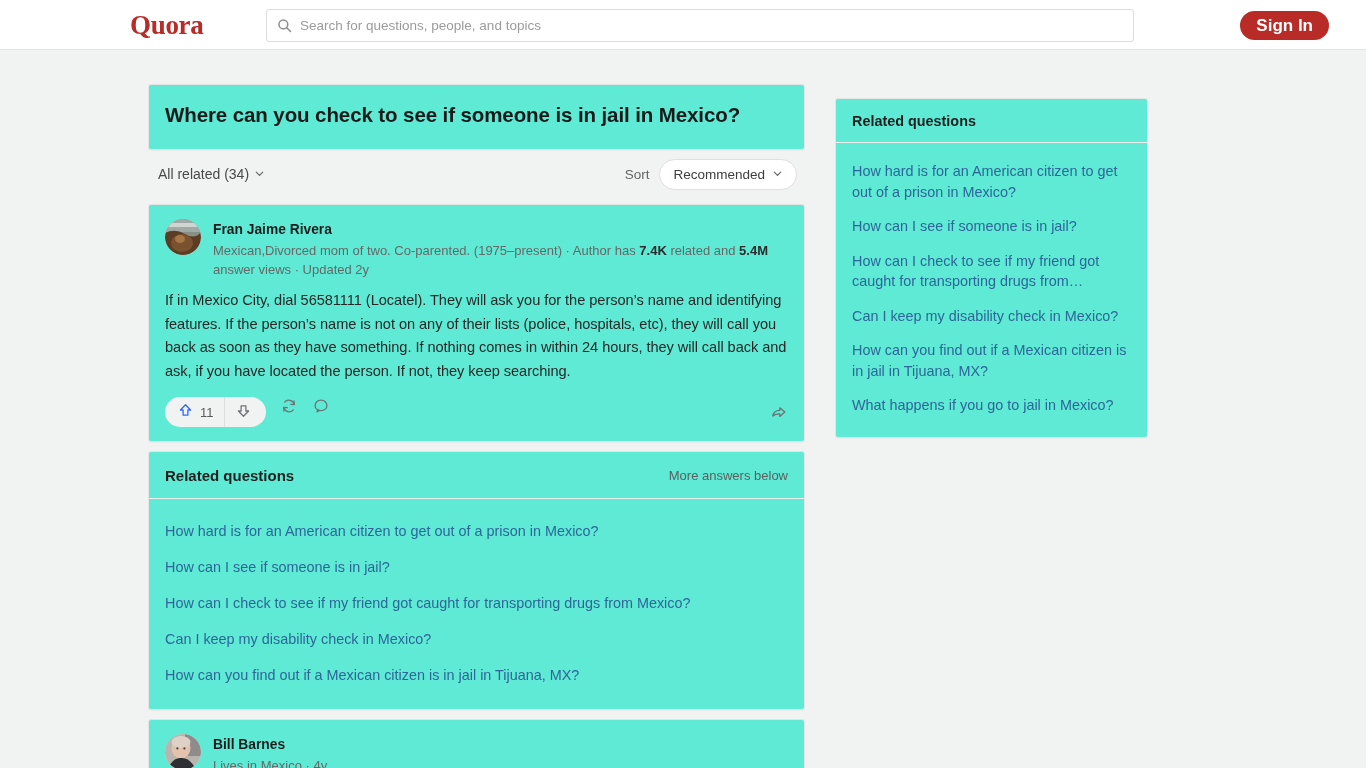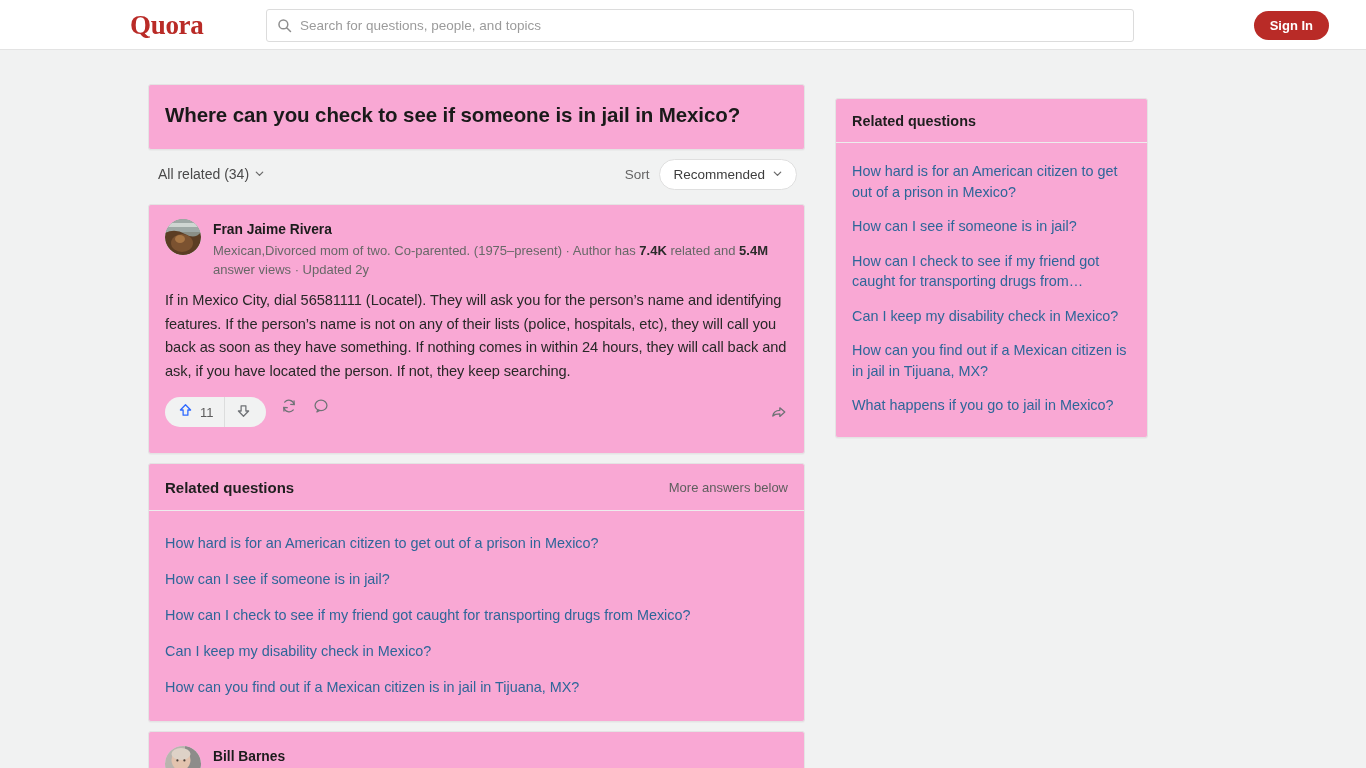--- a/index.html
+++ b/index.html
@@ -61,21 +61,21 @@
     position: absolute;
     right: 37px;
     top: 11px;
     background: #b92b27;
     color: #fff;
     border: none;
     border-radius: 16px;
     height: 29px;
     padding: 0 16px;
     font-family: "Liberation Sans", sans-serif;
-    font-size: 13px;
+    font-size: 17px;
     font-weight: bold;
     cursor: pointer;
   }
 
   
   .page {
     position: relative;
     width: 1366px;
     height: 718px;
     overflow: hidden;
@@ -87,21 +87,21 @@
     width: 657px;
   }
   .side-col {
     position: absolute;
     left: 835px;
     top: 48px;
     width: 313px;
   }
 
   .card {
-    background: #f9a8d4;
+    background: #5eead4;
     border: 1px solid #e4e4e4;
     border-radius: 3px;
     box-shadow: 0 1px 1px rgba(0,0,0,0.03);
   }
 
   
   .qcard { padding: 16px 16px 20px 16px; }
   .qtitle {
     margin: 0;
     font-size: 20.5px;
@@ -140,21 +140,21 @@
     border-radius: 17px;
     height: 31px;
     padding: 0 13px;
     font-size: 13.5px;
     color: #3d3d3d;
     cursor: pointer;
   }
   .chev { display: block; }
 
   
-  .answer { padding: 14px 16px 24px 16px; margin-top: 9px; }
+  .answer { padding: 14px 16px 12px 16px; margin-top: 9px; }
   .a-head { display: flex; gap: 12px; align-items: flex-start; }
   .avatar {
     width: 36px; height: 36px;
     border-radius: 50%;
     flex: 0 0 36px;
     overflow: hidden;
     position: relative;
     background: #cfcfcf;
   }
   .avatar svg { display:block; width: 36px; height: 36px; }

